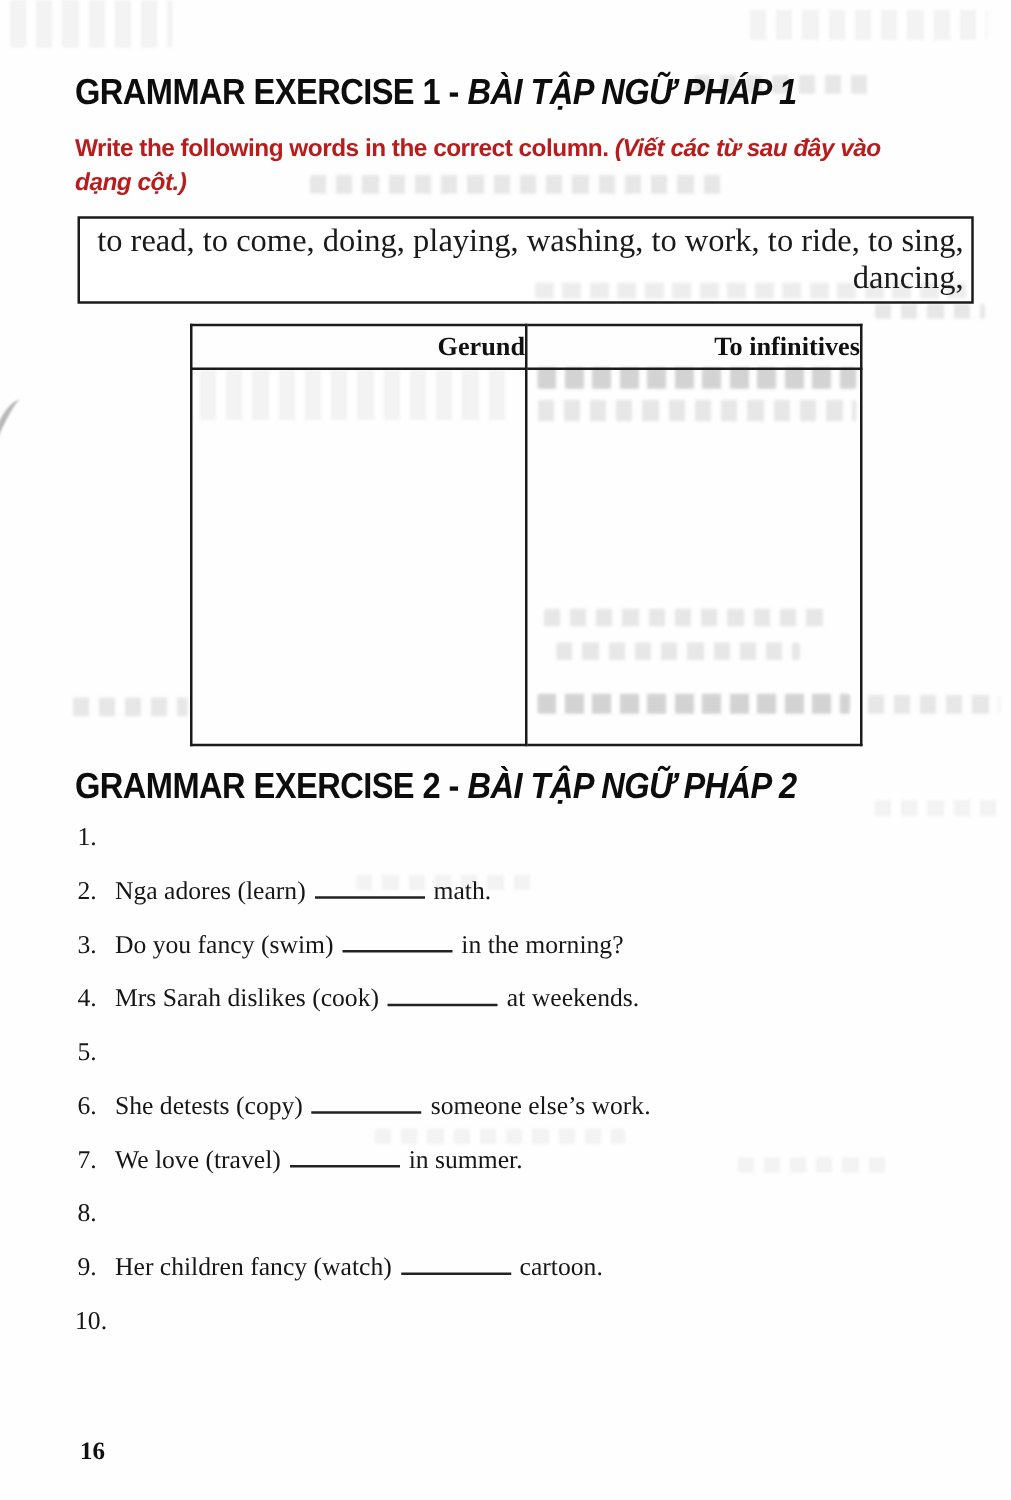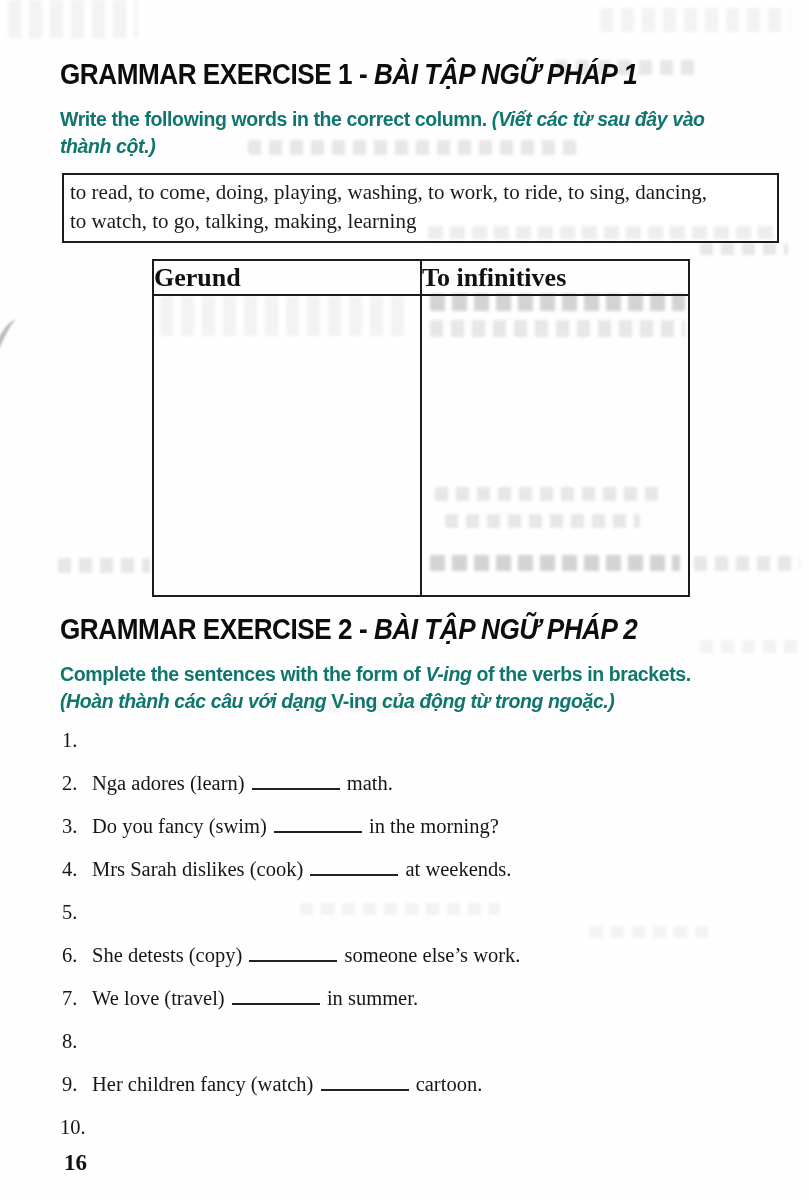--- a/index.html
+++ b/index.html
@@ -37,56 +37,56 @@
   .ex-title .it { font-style:italic; }
 
   
   .instruction {
     margin-top:16px;
     font-family:"Liberation Sans", sans-serif;
     font-weight:bold;
     font-size:19.5px;
     line-height:27px;
     letter-spacing:-0.4px;
-    color:#0f766e;
+    color:#b91c1c;
   }
   .instruction .it { font-style:italic; }
   .instruction .up { font-style:normal; }
 
   
   .word-box {
     margin-top:13px;
     margin-left:2px;
     width:717px;
     box-sizing:border-box;
     border:2px solid #1b1b1b;
-    text-align:left;
-    font-size:21px;
+    text-align:right;
+    font-size:26px;
     line-height:29px;
     padding:3px 6px 5px 6px;
     color:#1a1a1a;
     background:rgba(255,255,255,.6);
   }
 
   
   .gtable {
     margin-top:16px;
     margin-left:92px;
     width:538px;
     height:330px;
     border-collapse:collapse;
     table-layout:fixed;
     background:transparent;
   }
   .gtable th, .gtable td { border:2px solid #1b1b1b; }
   .gtable th {
     height:33px;
-    font-size:26px;
-    font-weight:bold;
-    text-align:left;
+    font-size:21px;
+    font-weight:bold;
+    text-align:right;
     vertical-align:middle;
     color:#111;
     padding:0;
   }
   .gtable td { height:297px; }
 
   .ex2-title { margin-top:16px; }
 
   
   .items { margin-top:15px; }
@@ -111,21 +111,21 @@
     width:88px;
     height:3px;
     border-bottom:2px solid #222;
     vertical-align:baseline;
     margin:0 2px;
   }
 
   .page-number {
     position:absolute;
     left:64px; top:1150px;
-    font-size:23px;
+    font-size:20px;
     font-weight:bold;
     color:#101010;
   }
 
   
   .smudge {
     position:absolute;
     background:repeating-linear-gradient(90deg, rgba(75,75,75,.13) 0 13px, rgba(75,75,75,0) 13px 21px);
     filter:blur(1.4px);
     border-radius:2px;
@@ -166,45 +166,43 @@
   <div class="smudge faint" style="left:700px;top:640px;width:100px;height:13px"></div>
   <div class="smudge faint" style="left:285px;top:700px;width:140px;height:12px"></div>
   <div class="smudge faint" style="left:300px;top:903px;width:200px;height:12px"></div>
   <div class="smudge faint" style="left:590px;top:926px;width:120px;height:12px"></div>
   <div class="pen-mark"></div>
 
   <div class="content">
 
     <div class="ex-title"><span>GRAMMAR EXERCISE 1 - </span><span class="it">BÀI TẬP NGỮ PHÁP 1</span></div>
 
-    <div class="instruction"><span>Write the following words in the correct column. </span><span class="it">(Viết các từ sau đây vào</span><br><span class="it">thành cột.)</span></div>
+    <div class="instruction"><span>Write the following words in the correct column. </span><span class="it">(Viết các từ sau đây vào</span><br><span class="it">dạng cột.)</span></div>
 
     <div class="word-box">
       <div>to read, to come, doing, playing, washing, to work, to ride, to sing, dancing,</div>
-      <div>to watch, to go, talking, making, learning</div>
     </div>
 
     <table class="gtable">
       <thead>
         <tr>
           <th>Gerund</th>
           <th>To infinitives</th>
         </tr>
       </thead>
       <tbody>
         <tr>
           <td></td>
           <td></td>
         </tr>
       </tbody>
     </table>
 
     <div class="ex-title ex2-title"><span>GRAMMAR EXERCISE 2 - </span><span class="it">BÀI TẬP NGỮ PHÁP 2</span></div>
 
-    <div class="instruction"><span>Complete the sentences with the form of </span><span class="it">V-ing</span><span> of the verbs in brackets.</span><br><span class="it">(Hoàn thành các câu với dạng </span><span class="up">V-ing </span><span class="it">của động từ trong ngoặc.)</span></div>
 
     <div class="items">
 
       <div class="item">
         <span class="num">1.</span>
       </div>
 
       <div class="item">
         <span class="num">2.</span>
         <span class="text"><span>Nga adores (learn) </span><span class="blank"></span><span> math.</span></span>

